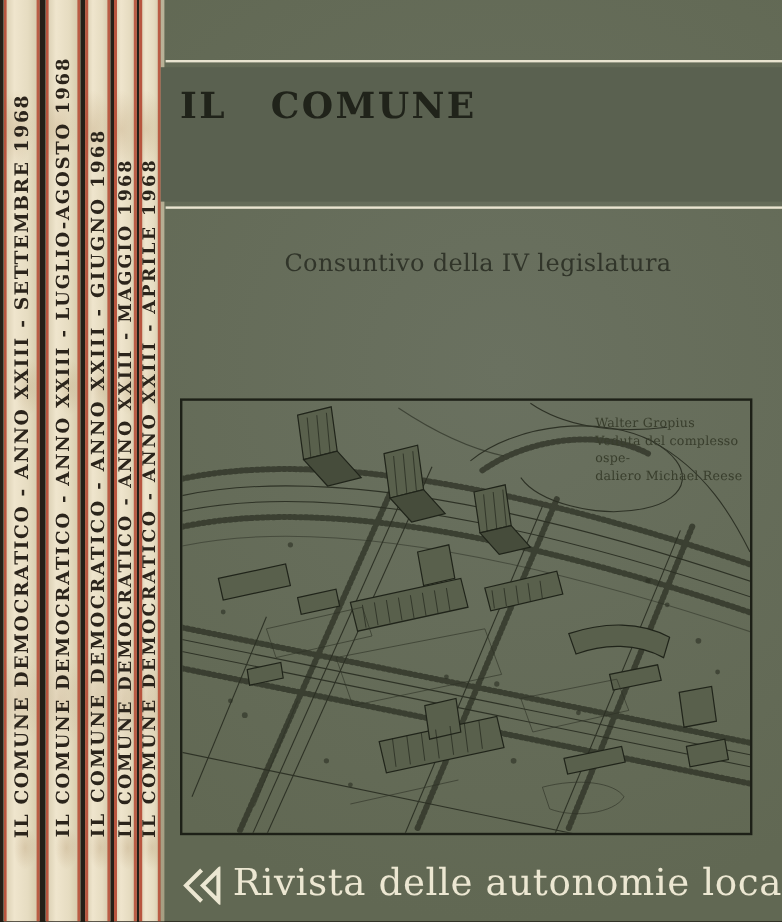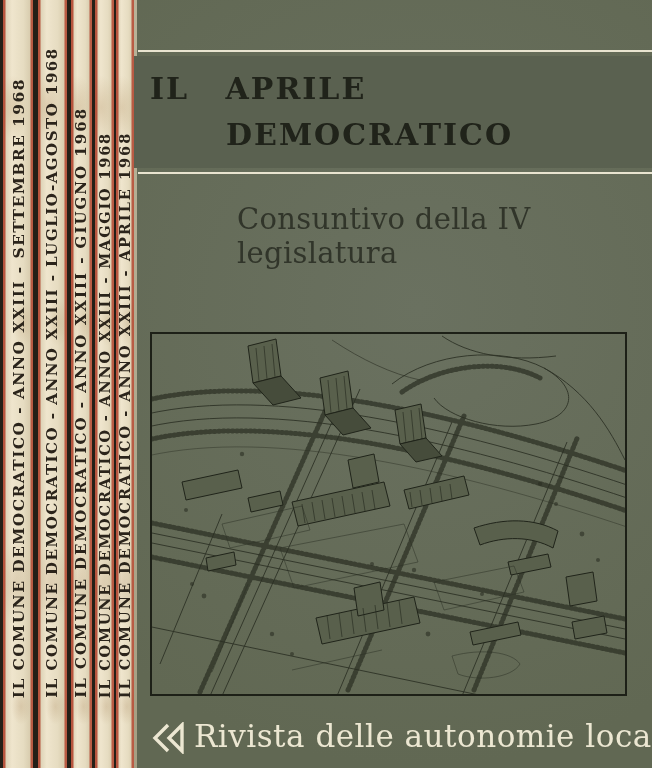--- a/index.html
+++ b/index.html
@@ -43,21 +43,21 @@
   }
   .rule{position:absolute;left:4px;right:0;height:2px;background:#e9e4d0;}
   .rule-top{top:50px;}
   .rule-mid{top:172px;}
   .title-band{position:absolute;left:0;right:0;top:56px;height:112px;background:#5a6150;}
   .title-band .t1,.title-band .t2{
     font-weight:bold;color:#20231a;font-size:30px;letter-spacing:2px;line-height:46px;
   }
   .title-band .t1{margin:10px 0 0 16px;word-spacing:24px;}
   .title-band .t2{margin:0 0 0 92px;}
-  .subtitle{position:absolute;left:103px;top:202px;font-size:29px;line-height:34px;color:#31352a;letter-spacing:.3px;}
+  .subtitle{position:absolute;left:103px;top:202px;font-size:20px;line-height:34px;color:#31352a;letter-spacing:.3px;}
   .illustration{
     position:absolute;left:16px;top:332px;width:473px;height:360px;
     border:2.5px solid #1d2017;box-sizing:content-box;
   }
   .illustration svg{position:absolute;left:0;top:0;width:473px;height:360px;}
   .caption{
     position:absolute;left:344px;top:12px;width:130px;
     font-size:10.5px;line-height:14.5px;color:#393e2d;letter-spacing:.2px;
   }
   .footer{position:absolute;left:0;right:0;top:706px;height:62px;}
@@ -90,22 +90,21 @@
     </div>
   </div>
 
   <div class="cover">
     <div class="cover-edge"></div>
 
 
     <div class="rule rule-top"></div>
 
     <div class="title-band">
-      <div class="t1">IL APRILE</div>
-      <div class="t2">DEMOCRATICO</div>
+      <div class="t1">IL COMUNE</div>
     </div>
 
     <div class="rule rule-mid"></div>
 
     <div class="subtitle">
       <div>Consuntivo della IV legislatura</div>
     </div>
 
     <div class="illustration">
       <svg viewBox="0 0 473 360" preserveAspectRatio="none">
@@ -188,20 +187,25 @@
           <circle cx="388" cy="150" r="2.2"></circle>
             <circle cx="404" cy="170" r="2"></circle>
           <circle cx="430" cy="200" r="2.4"></circle>
             <circle cx="446" cy="226" r="2"></circle>
           <circle cx="330" cy="260" r="2"></circle>
             <circle cx="90" cy="120" r="2.2"></circle>
           <circle cx="34" cy="176" r="2"></circle>
             <circle cx="220" cy="230" r="2"></circle>
         </g>
       </svg>
+      <div class="caption">
+        <div>Walter Gropius</div>
+        <div>Veduta del complesso ospe-</div>
+        <div>daliero Michael Reese</div>
+      </div>
     </div>
 
     <div class="footer">
       <svg class="footer-logo" width="38" height="32" viewBox="0 0 38 32">
         <g fill="none" stroke="#ece7d2" stroke-width="3.4" stroke-linejoin="miter">
           <path d="M18,3 L5,16 L18,29"></path>
           <path d="M32,3 L19,16 L32,29 Z"></path>
         </g>
       </svg>
       <span class="footer-text">Rivista delle autonomie locali</span>

